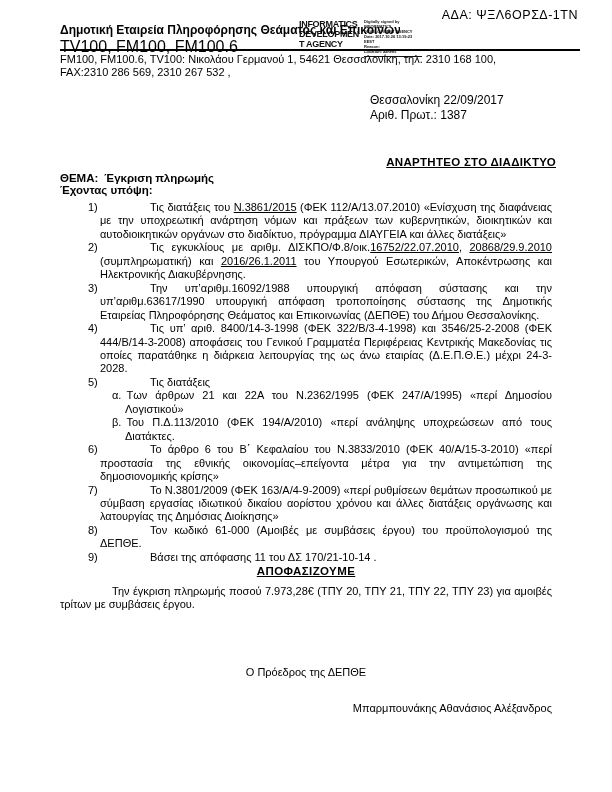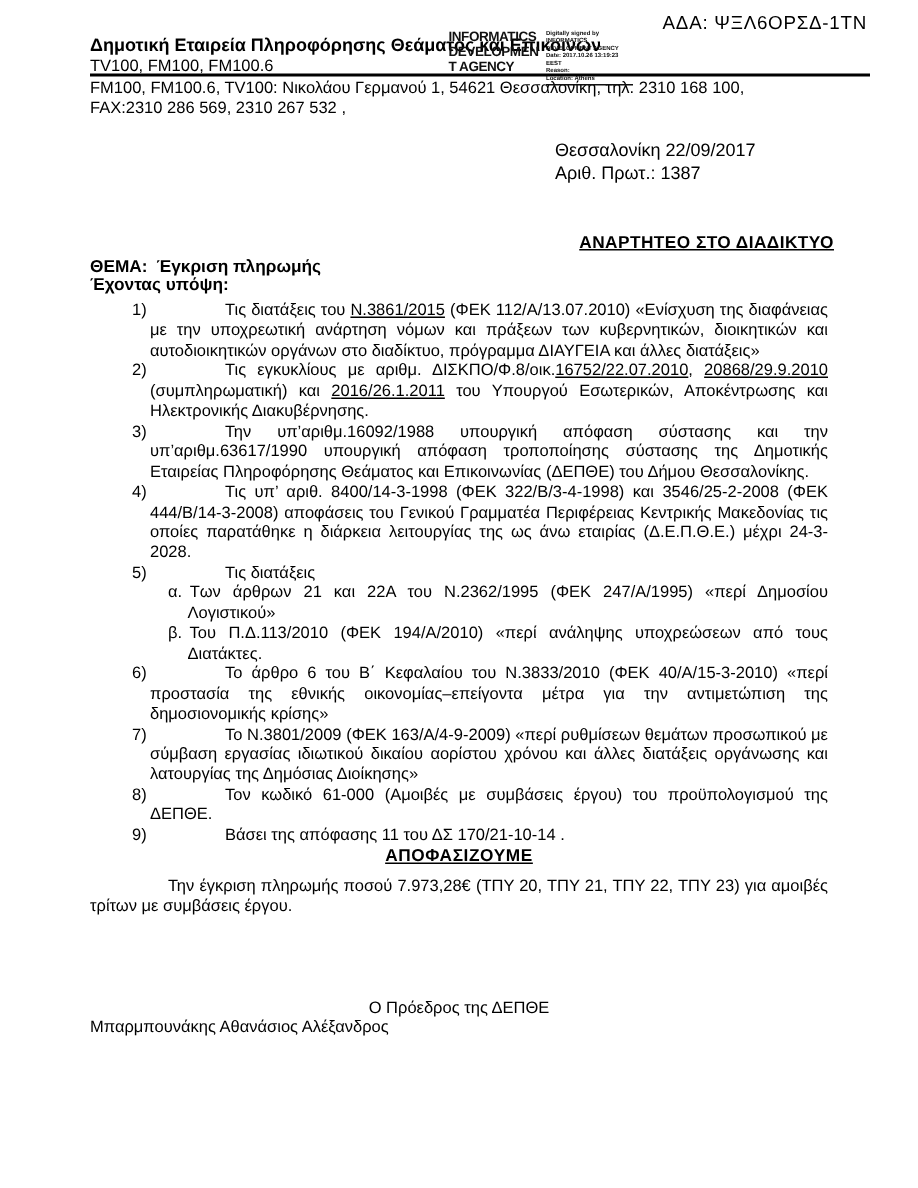--- a/index.html
+++ b/index.html
@@ -14,21 +14,21 @@
   .abs { position:absolute; }
   .ada {
     top:8px; right:34px;
     font-size:12.5px; letter-spacing:0.5px;
   }
   .org-name {
     top:23px; left:60px; width:340px;
     font-size:12px; font-weight:bold;
     white-space:nowrap; overflow:hidden;
   }
-  .stations { top:38px; left:60px; font-size:11px; }
+  .stations { top:38px; left:60px; font-size:16px; }
   .header-rule {
     top:49px; left:60px; width:520px; height:2px;
     background:#000;
   }
   .address-block { top:53px; left:60px; width:520px; font-size:11px; line-height:13px; }
   .stamp {
     top:19px; left:299px; display:flex; gap:5px; z-index:3;
   }
   .stamp-agency { font-size:9px; font-weight:bold; line-height:10px; letter-spacing:-0.3px; color:#111; }
   .stamp-sig { font-size:4px; line-height:5px; font-weight:bold; color:#111; width:58px; border-bottom:1px solid #111; padding-bottom:2px; }
@@ -46,21 +46,21 @@
   .item { position:relative; padding-left:40px; text-align:justify; text-indent:50px; }
   .item .num { position:absolute; left:28px; top:0; text-indent:0; }
   .subitem { position:relative; margin-left:65px; text-indent:-13px; text-align:justify; }
   .subitem .snum { margin-right:5px; }
   .decision-heading {
     text-align:center; font-weight:bold; text-decoration:underline;
     font-size:11.5px; letter-spacing:0.4px; margin-top:1px;
   }
   .decision-par { margin-top:6px; text-align:justify; text-indent:52px; }
   .sig-title { margin-top:54px; text-align:center; }
-  .sig-name { text-align:left; }
+  .sig-name { margin-top:23px; text-align:right; }
 </style>
 </head>
 <body>
 
 <div class="abs ada">ΑΔΑ: ΨΞΛ6ΟΡΣΔ-1ΤΝ</div>
 
 <div class="abs org-name">Δημοτική Εταιρεία Πληροφόρησης Θεάματος και Επικοινωνίας</div>
 <div class="abs stations">TV100, FM100,  FM100.6</div>
 <div class="abs header-rule"></div>
 <div class="abs address-block">

